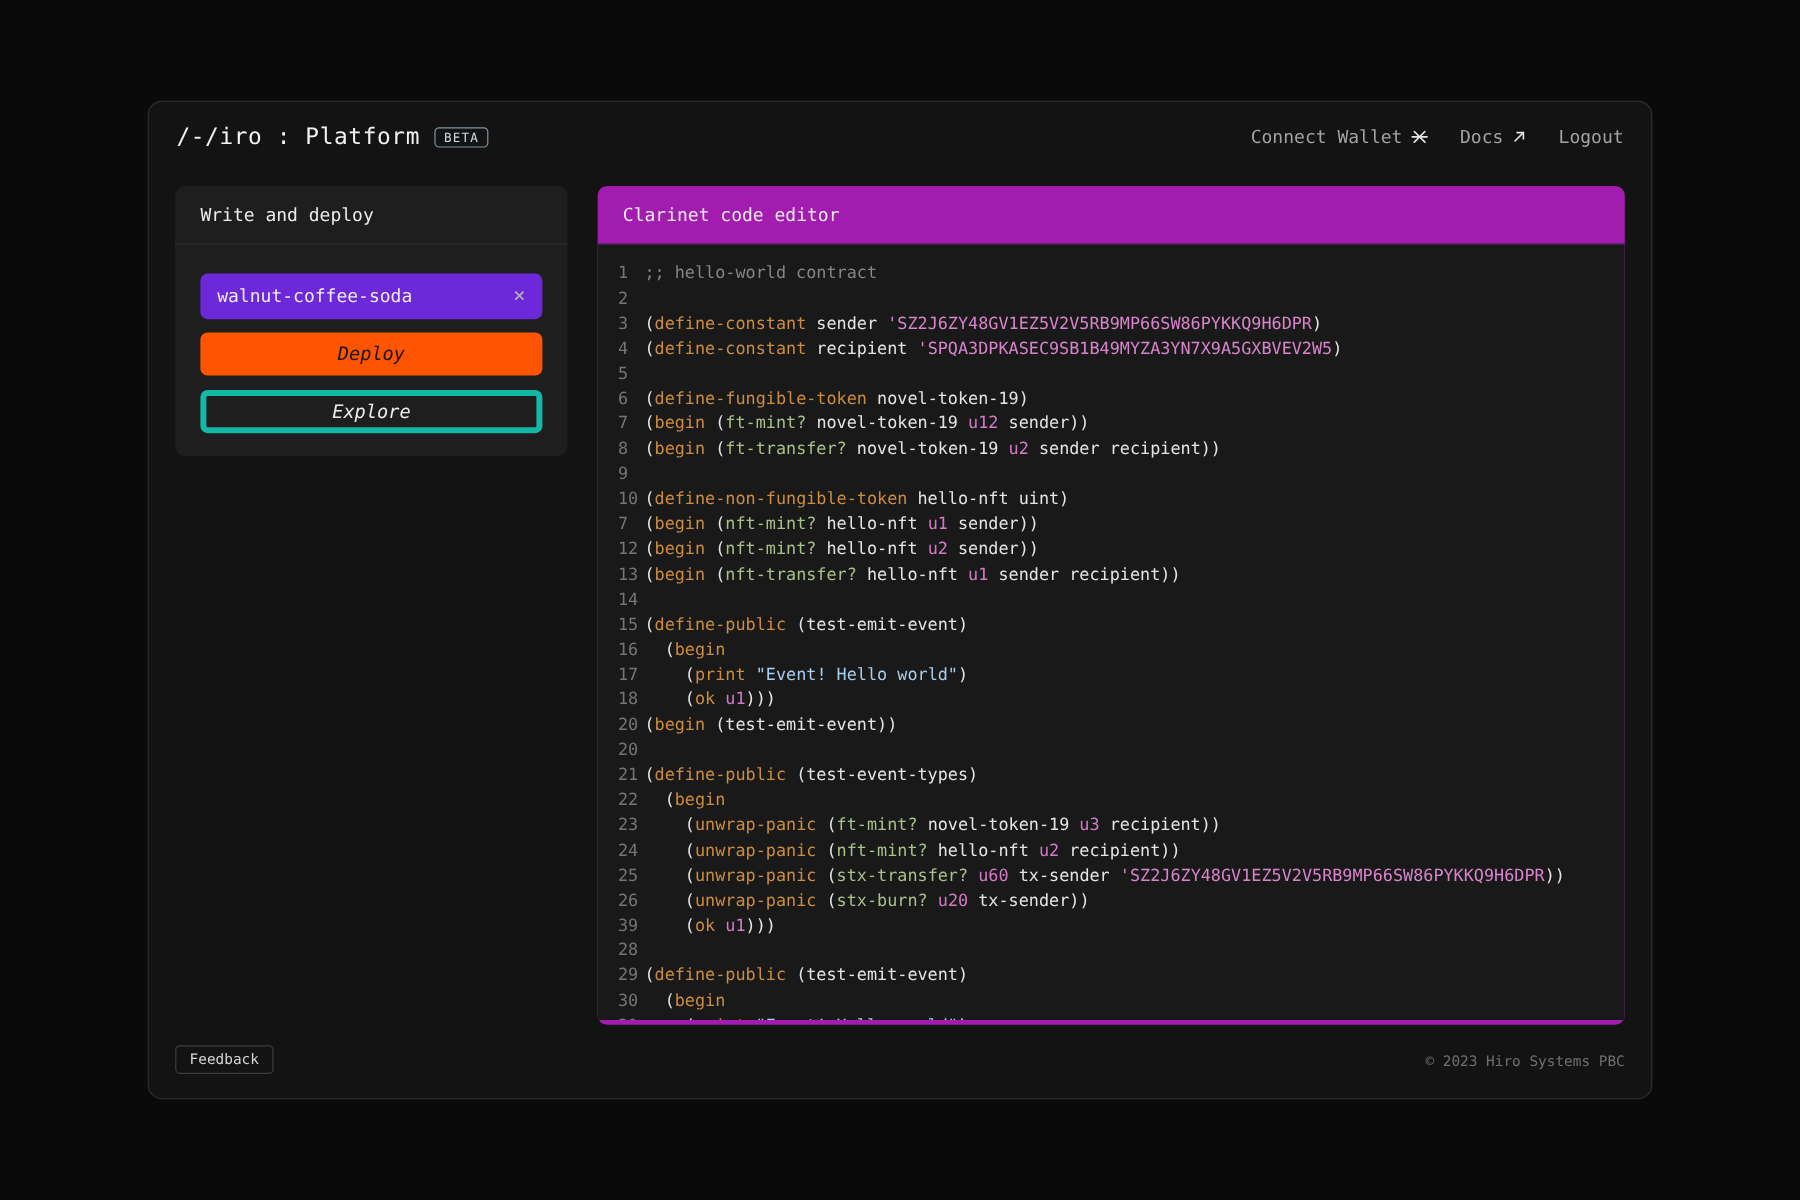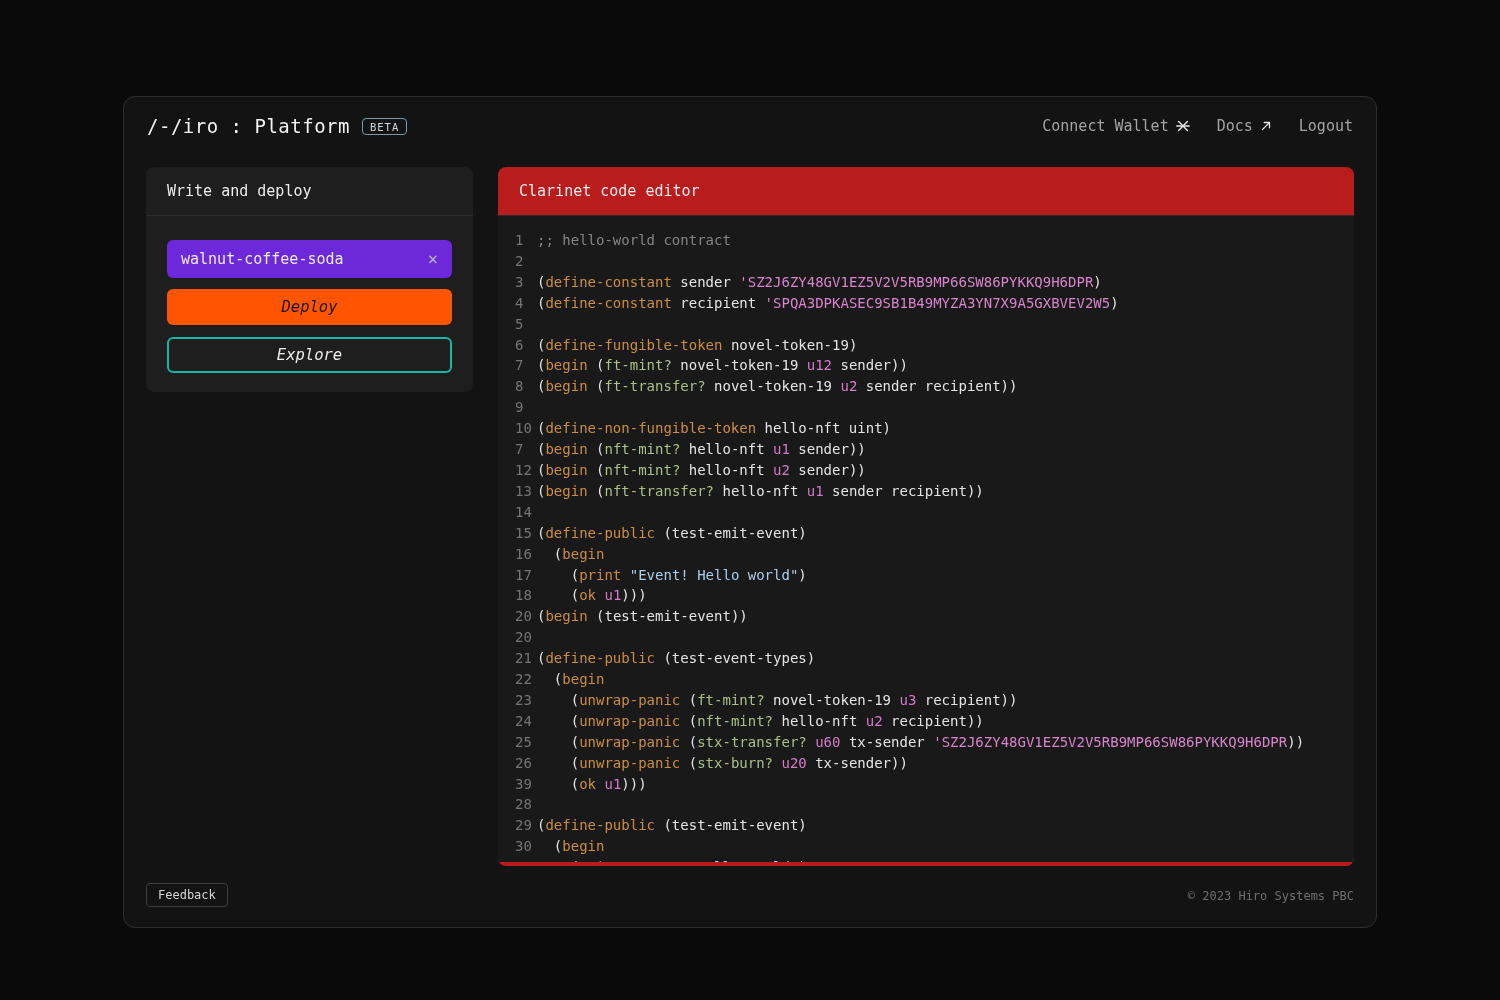--- a/index.html
+++ b/index.html
@@ -1,19 +1,19 @@
 <!DOCTYPE html>
 <html><head>
 <meta charset="utf-8">
 <style>
   * { margin:0; padding:0; box-sizing:border-box; }
   html,body { width:1500px; height:1000px; background:#0a0a0a; overflow:hidden;
     font-family:"DejaVu Sans Mono","Liberation Mono",monospace; }
 
-  .card { position:absolute; left:123px; top:96px; width:1254px; height:832px;
+  .card { position:absolute; left:123px; top:84px; width:1254px; height:832px;
     background:#131313; border:1px solid #2e2e2e; border-radius:12px; }
 
   
   .card-header { position:absolute; left:0; top:0; width:100%; height:58px;
     display:flex; align-items:center; padding:0 23px; }
   .logo { font-size:19px; color:#f2f2f2; letter-spacing:0.5px; }
   .beta-badge { margin-left:12px; font-size:10.5px; letter-spacing:1px; color:#cdd9e0;
     border:1px solid #7e95a3; border-radius:4px; padding:2px 7px 1px; }
   .nav { margin-left:auto; display:flex; align-items:center; gap:27px; }
   .nav-item { display:flex; align-items:center; gap:7px; font-size:15px; color:#a3a3a3; cursor:pointer; }
@@ -26,25 +26,25 @@
     border-bottom:1px solid #2c2c2c; font-size:15px; color:#ececec; }
   .deploy-body { padding:24px 21px 0; }
   .name-input-wrap { height:38px; background:#6d28d9; border-radius:6px;
     display:flex; align-items:center; padding:0 14px; }
   .name-input { flex:1; min-width:0; background:transparent; border:none; outline:none;
     font-family:inherit; font-size:15px; color:#ededed; }
   .clear-btn { color:#b5b5b5; font-size:17px; line-height:1; cursor:pointer; padding-left:8px; }
   .btn { height:36px; border-radius:6px; display:flex; align-items:center; justify-content:center;
     font-size:15.5px; cursor:pointer;font-style:italic; }
   .btn-deploy { margin-top:11px; background:#ff5502; color:#181512; }
-  .btn-explore { margin-top:12px; border:2px solid #14b8a6; color:#ececec; background:transparent; }
+  .btn-explore { margin-top:12px; border:5px solid #14b8a6; color:#ececec; background:transparent; }
 
   
   .editor-panel { position:absolute; left:374px; top:70px; width:856px; height:699px;
-    background:#b91c1c; border-radius:8px; overflow:hidden; }
+    background:#a21caf; border-radius:8px; overflow:hidden; }
   .editor-body { height:646px; background:#191919; overflow:hidden; padding-top:14px;
     font-size:14px; line-height:20.9px; cursor:text; }
   .code-line { display:flex; }
   .ln { flex:none; width:39px; padding-left:17px; color:#757575; user-select:none; }
   .code-text { white-space:pre; color:#e4e4e4; }
   .tk-plain { color:#e4e4e4; }
   .tk-com  { color:#858585; }
   .tk-kw   { color:#cd8d3e; }
   .tk-fn   { color:#a9c087; }
   .tk-num  { color:#d678c8; }

